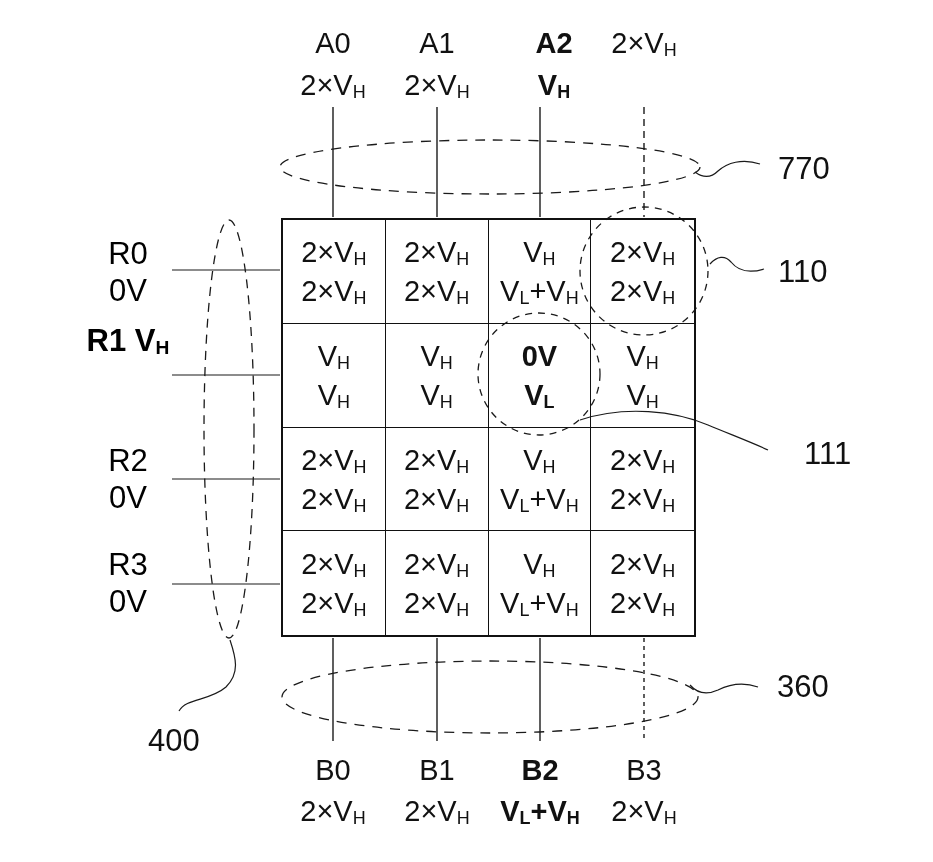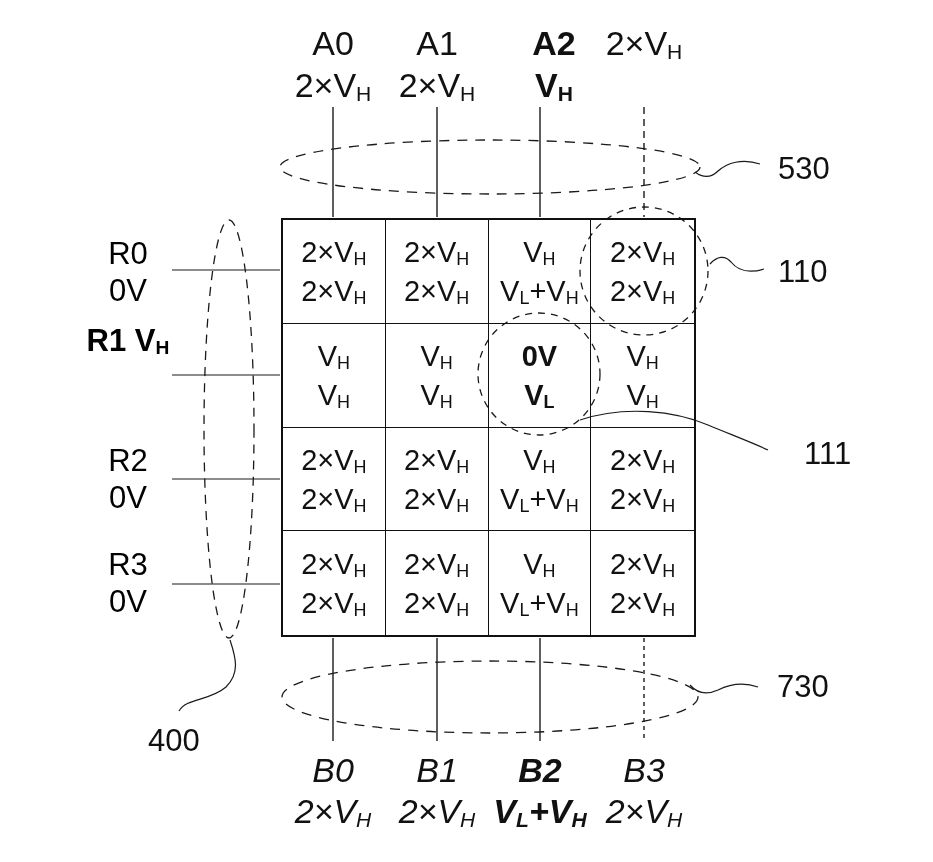--- a/index.html
+++ b/index.html
@@ -1,24 +1,24 @@
 <!DOCTYPE html>
 <html><head>
 <meta charset="utf-8">
 <style>
   * { margin:0; padding:0; box-sizing:border-box; }
   html,body { background:#ffffff; }
   body { font-family:"Liberation Sans","DejaVu Sans",sans-serif; color:#111; }
   .canvas { position:relative; width:933px; height:862px; background:#fff; overflow:hidden; }
   svg.lines { position:absolute; left:0; top:0; width:933px; height:862px; }
 
-  .lbl { position:absolute; width:130px; text-align:center; font-size:34px; line-height:42px; color:#111; }
+  .lbl { position:absolute; width:130px; text-align:center; font-size:29px; line-height:42px; color:#111; }
   .lbl .nm, .lbl .vl { display:block; white-space:nowrap; }
   .side-lbl { position:absolute; width:84px; text-align:center; font-size:31px; line-height:37px; color:#000000; }
-  .bot-lbl { line-height:41px;font-style:italic; }
+  .bot-lbl { line-height:41px; }
   .bold { font-weight:bold; }
 
   .grid { position:absolute; left:281px; top:218px; width:415px; height:419px;
           border:2px solid #111; display:grid;
           grid-template-columns:repeat(4,1fr); grid-template-rows:repeat(4,1fr); }
   .cell { border-right:1px solid #111; border-bottom:1px solid #111;
           display:flex; flex-direction:column; align-items:center; justify-content:center;
           font-size:29px; line-height:39px; padding-top:2px; }
   .cell:nth-child(4n) { border-right:none; }
   .cell:nth-child(n+13) { border-bottom:none; }
@@ -176,19 +176,19 @@
   </div>
   <div class="lbl bot-lbl" style="left:475px;top:750px">
     <span class="nm bold">B2</span>
     <span class="vl bold">V<sub class="sb">L</sub>+V<sub class="sb">H</sub></span>
   </div>
   <div class="lbl bot-lbl" style="left:579px;top:750px">
     <span class="nm">B3</span>
     <span class="vl">2×V<sub class="sb">H</sub></span>
   </div>
 
-  <div class="callout" style="left:778px;top:152px">530</div>
+  <div class="callout" style="left:778px;top:152px">770</div>
   <div class="callout" style="left:778px;top:255px">110</div>
   <div class="callout" style="left:804px;top:437px">111</div>
-  <div class="callout" style="left:777px;top:670px">730</div>
+  <div class="callout" style="left:777px;top:670px">360</div>
   <div class="callout" style="left:148px;top:724px">400</div>
 
 </div>
 
 </body></html>

